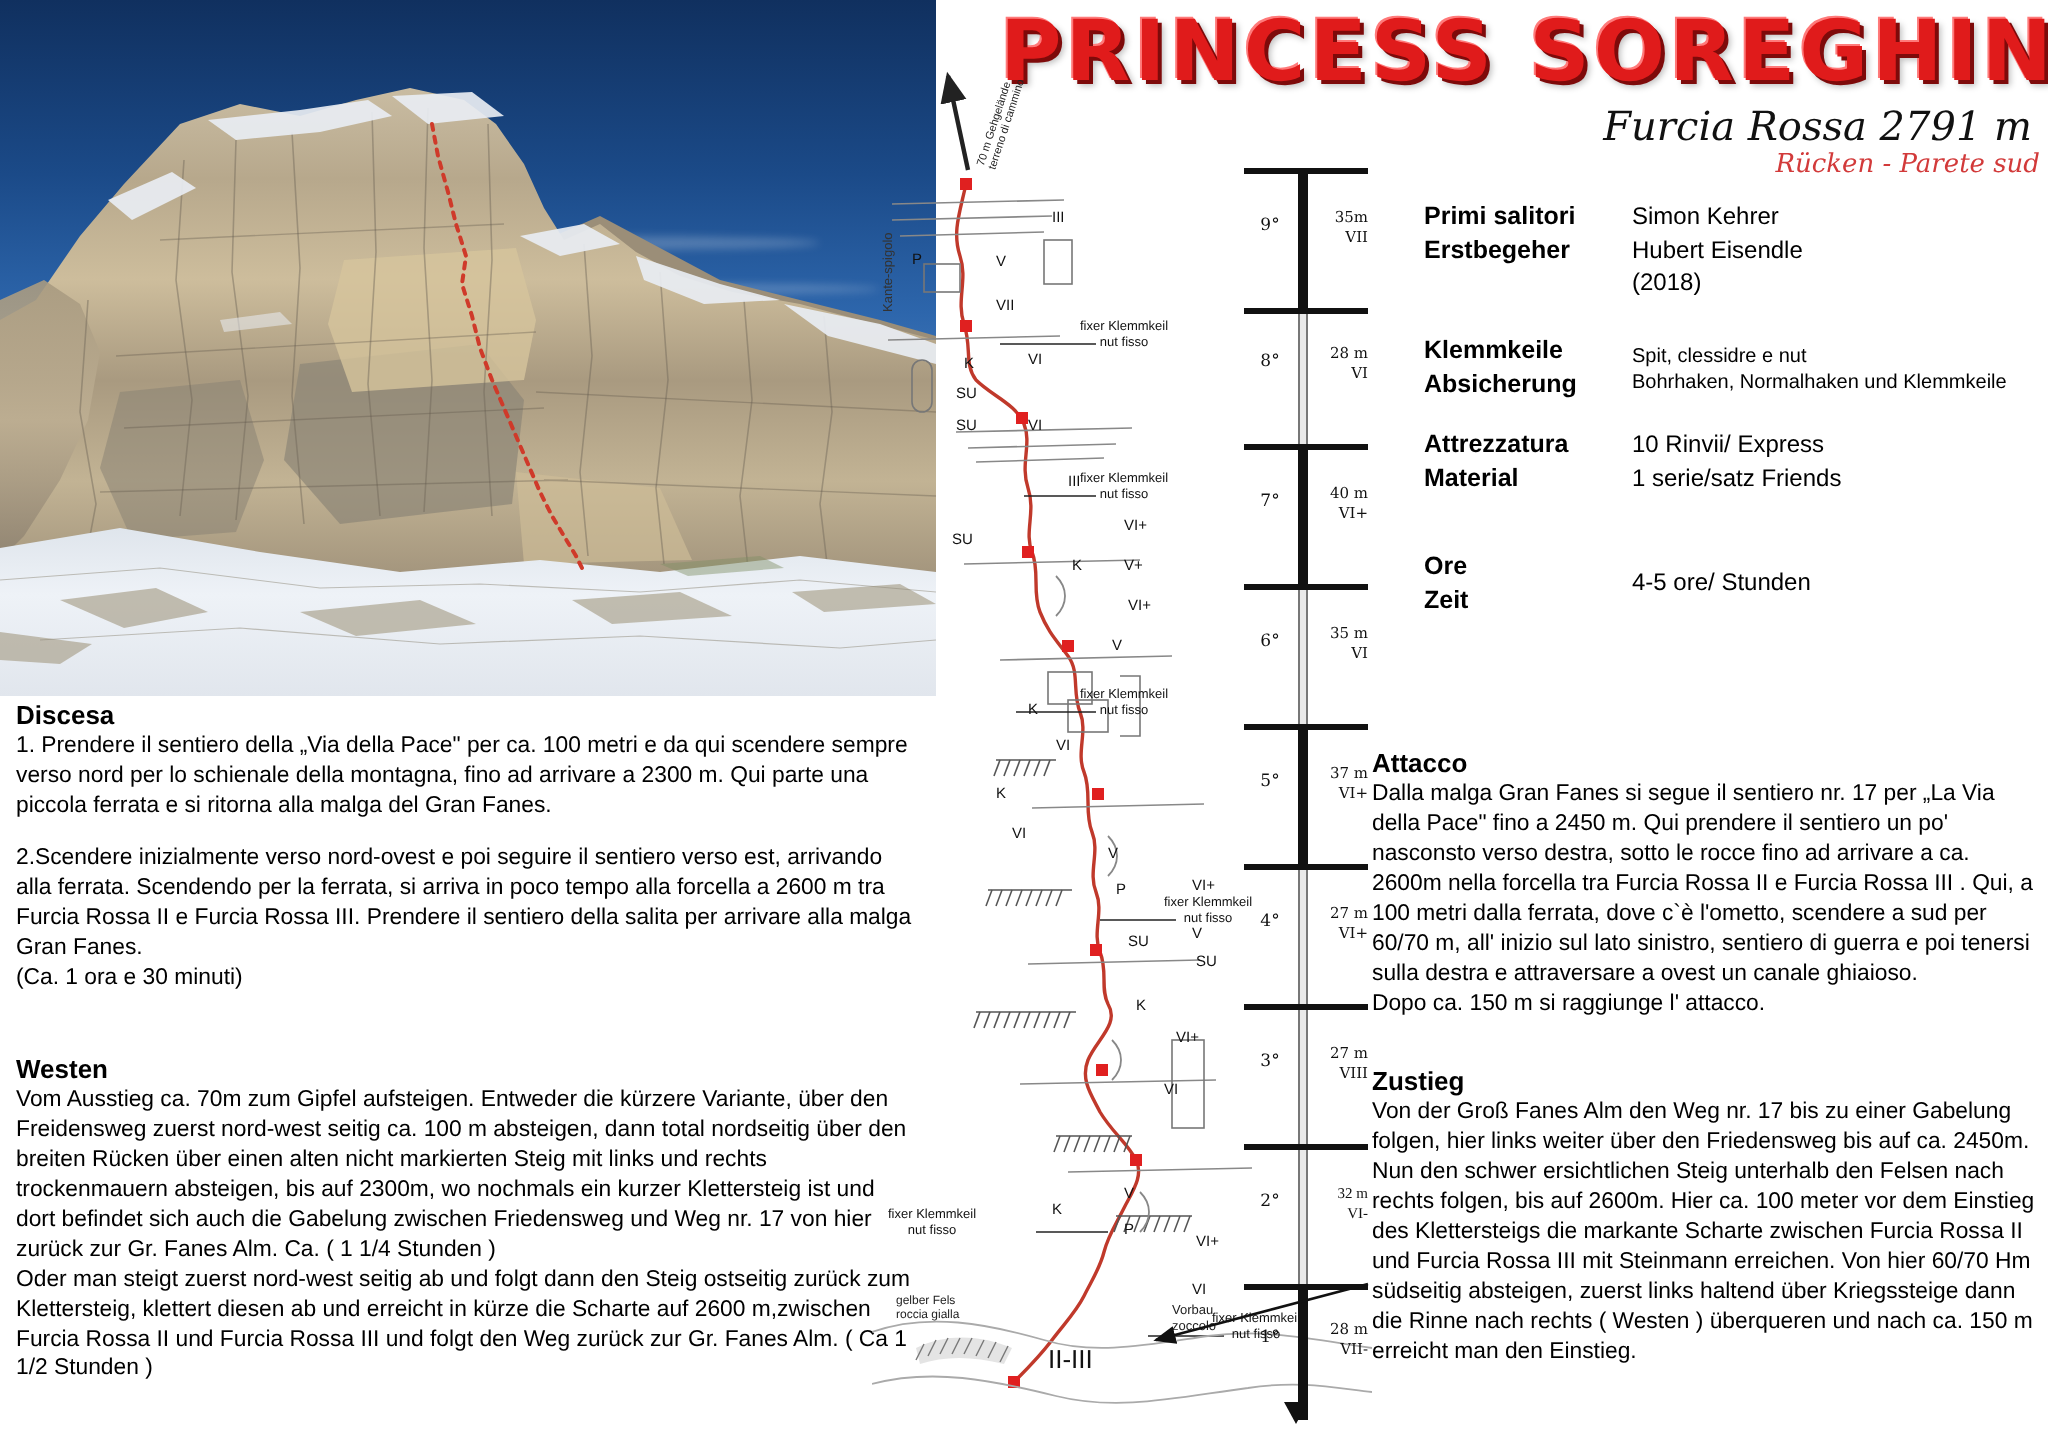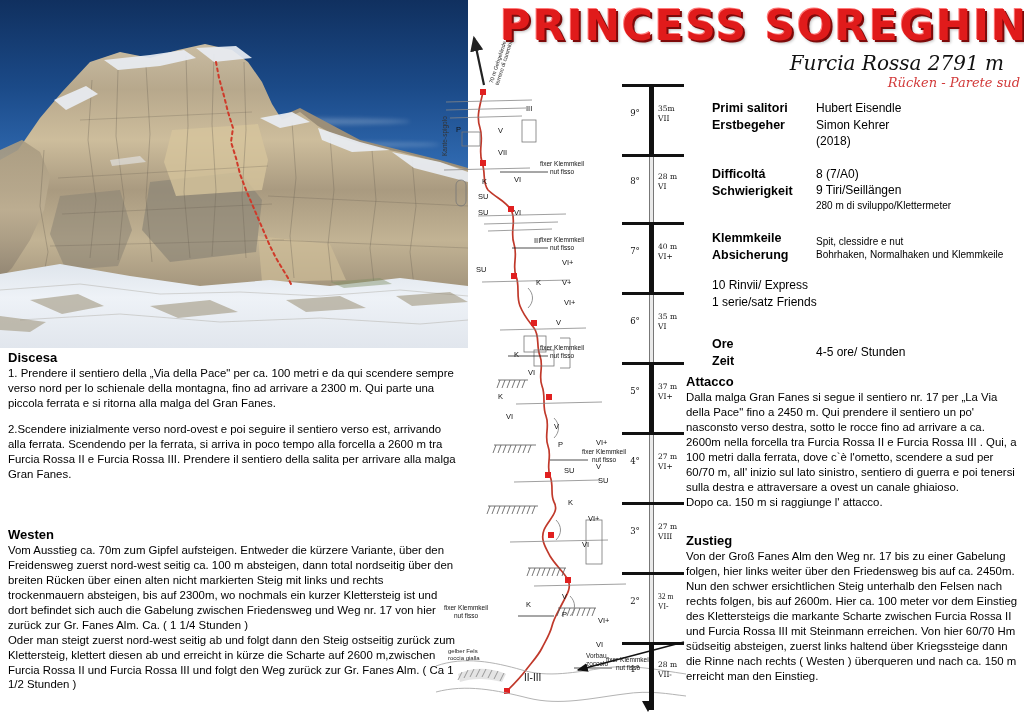--- a/index.html
+++ b/index.html
@@ -64,21 +64,21 @@
       2px 2px 0 #7e0a0a,
       -1px -1px 0 #ff7a7a,
       3px 3px 3px rgba(0,0,0,0.25);
     white-space: nowrap;
   }
   .sub-title {
     font-family: "DejaVu Serif", serif;
     font-style: italic;
     font-size: 20px;
     color: #111;
-    margin: 4px 16px 0 0;
+    margin: 4px 4px 0 0;
     line-height: 1.1;
   }
   .sub-title2 {
     font-family: "DejaVu Serif", serif;
     font-style: italic;
     font-size: 13px;
     color: #d23a3a;
     margin: 1px 0 0 0;
   }
 
@@ -163,21 +163,21 @@
     width: 22px;
     text-align: center;
     font-size: 8.5px;
     font-family: "DejaVu Serif", serif;
     color:#111;
   }
   .seg-info {
     position:absolute;
     left: 36px;
     width: 26px;
-    text-align: left;
+    text-align: right;
     font-size: 7.5px;
     font-family: "DejaVu Serif", serif;
     color:#111;
     line-height: 1.32;
   }
   .seg-light {
     position:absolute;
     left: 27px; width:5px;
     background:#e9e9e9;
     border-left:1px solid #777;
@@ -308,50 +308,43 @@
   </div>
 
   <div class="info-table">
 
     <div class="info-row">
       <div class="info-label">
         <div>Primi salitori</div>
         <div>Erstbegeher</div>
       </div>
       <div class="info-value">
+        <div>Simon Kehrer</div>
         <div>Hubert Eisendle</div>
-        <div>Simon Kehrer</div>
         <div>(2018)</div>
       </div>
     </div>
 
-    <div class="info-row" style="margin-top:16px">
-      <div class="info-label">
-        <div>Difficoltá</div>
-        <div>Schwierigkeit</div>
-      </div>
-      <div class="info-value">
-        <div>8 (7/A0)</div>
-        <div>9 Tiri/Seillängen</div>
-        <div class="small">280 m di sviluppo/Klettermeter</div>
-      </div>
-    </div>
 
     <div class="info-row" style="margin-top:17px">
       <div class="info-label">
         <div>Klemmkeile</div>
         <div>Absicherung</div>
       </div>
       <div class="info-value" style="padding-top:5px">
         <div class="small">Spit, clessidre e nut</div>
         <div class="small">Bohrhaken, Normalhaken und Klemmkeile</div>
       </div>
     </div>
 
     <div class="info-row" style="margin-top:13px">
+      <div class="info-label">
+        <div>Attrezzatura</div>
+        <div>Material</div>
+      </div>
       <div class="info-value">
         <div>10 Rinvii/ Express</div>
         <div>1 serie/satz Friends</div>
       </div>
     </div>
 
     <div class="info-row" style="margin-top:26px">
       <div class="info-label">
         <div>Ore</div>
         <div>Zeit</div>
@@ -362,20 +355,21 @@
     </div>
 
   </div>
 
   <div class="txt-block" id="discesa">
     <div class="txt-head">Discesa</div>
     <div class="txt-body">
       <p>1. Prendere il sentiero della „Via della Pace" per ca. 100 metri e da qui scendere sempre verso nord per lo schienale della montagna, fino ad arrivare a 2300 m. Qui parte una piccola ferrata e si ritorna alla malga del Gran Fanes.</p>
       <div class="gap"></div>
       <p>2.Scendere inizialmente verso nord-ovest e poi seguire il sentiero verso est, arrivando alla ferrata. Scendendo per la ferrata, si arriva in poco tempo alla forcella a 2600 m tra Furcia Rossa II e Furcia Rossa III. Prendere il sentiero della salita per arrivare alla malga Gran Fanes.</p>
+      <p>(Ca. 1 ora e 30 minuti)</p>
     </div>
   </div>
 
   <div class="txt-block" id="abstieg">
     <div class="txt-head">Westen</div>
     <div class="txt-body">
       <p>Vom Ausstieg ca. 70m zum Gipfel aufsteigen. Entweder die kürzere Variante, über den Freidensweg zuerst nord-west seitig ca. 100 m absteigen, dann total nordseitig über den breiten Rücken über einen alten nicht markierten Steig mit links und rechts trockenmauern absteigen, bis auf 2300m, wo nochmals ein kurzer Klettersteig ist und dort befindet sich auch die Gabelung zwischen Friedensweg und Weg nr. 17  von hier zurück zur Gr. Fanes Alm. Ca. ( 1 1/4 Stunden )</p>
       <p>Oder man steigt zuerst nord-west seitig ab und folgt dann den Steig ostseitig zurück zum Klettersteig, klettert diesen ab und erreicht in kürze die Scharte auf 2600 m,zwischen Furcia Rossa II und Furcia Rossa III und folgt den Weg zurück zur Gr. Fanes Alm. ( Ca 1  1/2 Stunden )</p>
     </div>
   </div>
@@ -633,21 +627,21 @@
 
   <span style="position:absolute;left:448px;top:648px;font-family:'Liberation Sans',sans-serif;
                font-size:6px;color:#222;white-space:pre;line-height:1.2;">gelber Fels
 roccia gialla</span>
 
   <span style="position:absolute;left:586px;top:652px;font-family:'Liberation Sans',sans-serif;
                font-size:6.5px;color:#222;white-space:pre;line-height:1.2;">Vorbau
 zoccolo</span>
 
   <span style="position:absolute;left:524px;top:672px;font-family:'Liberation Sans',sans-serif;
-               font-size:10px;color:#111;">II-III</span>
+               font-size:13px;color:#111;">II-III</span>
 
   <div class="scale">
     <div class="scale-spine"></div>
 
     <div class="seg-light" style="top:70px;height:68px;"></div>
     <div class="seg-light" style="top:208px;height:70px;"></div>
     <div class="seg-light" style="top:348px;height:70px;"></div>
     <div class="seg-light" style="top:418px;height:70px;"></div>
     <div class="seg-light" style="top:488px;height:70px;"></div>
 

